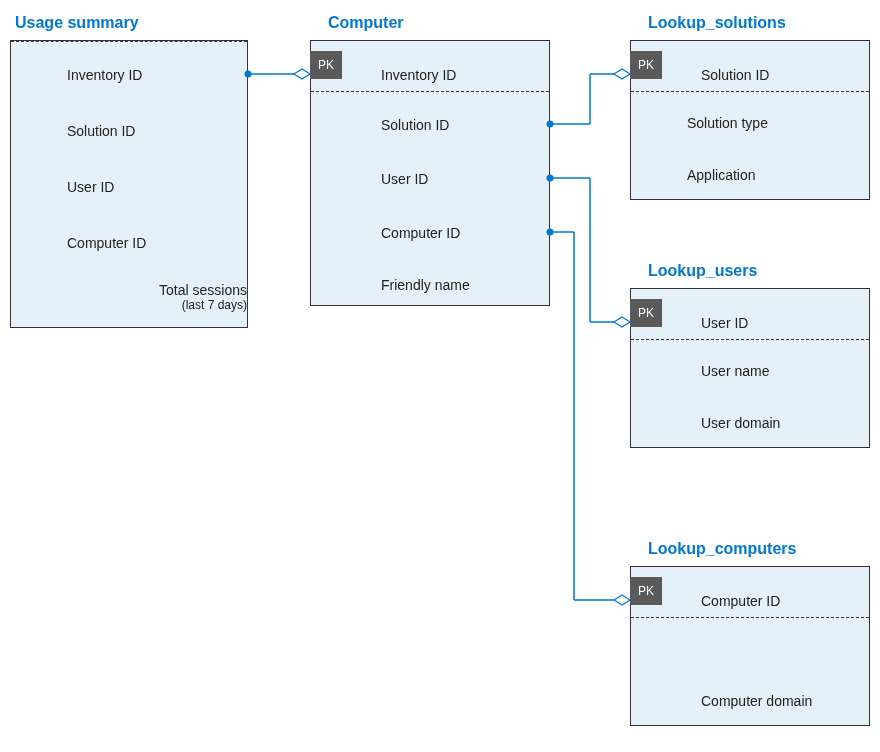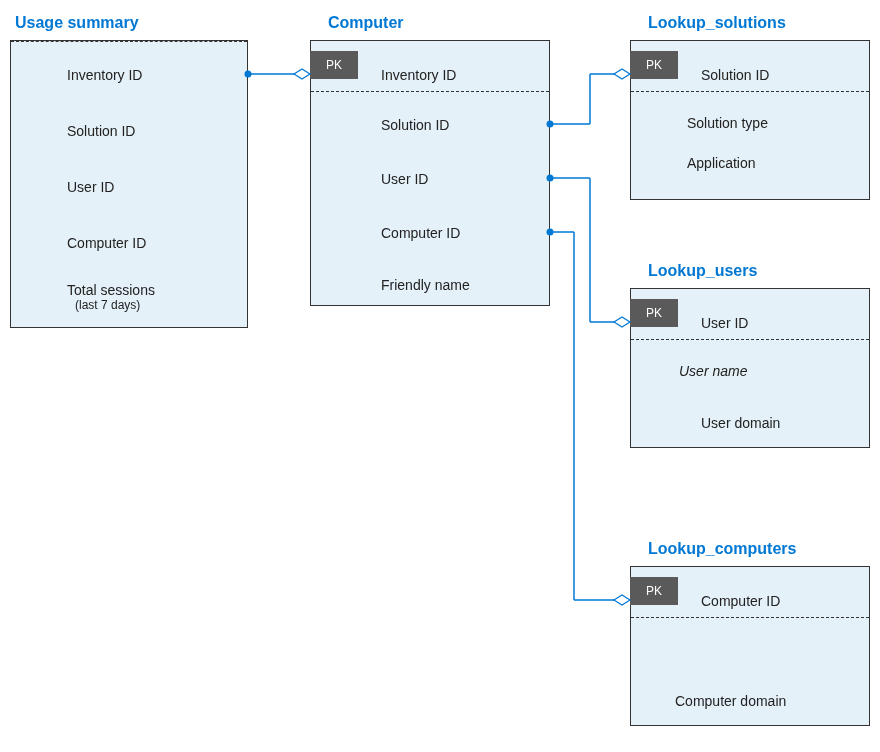--- a/index.html
+++ b/index.html
@@ -20,21 +20,21 @@
       position: absolute;
       color: #0078d4;
       font-size: 16px;
       font-weight: 600;
     }
     .pk-badge {
       position: absolute;
       background: #5a5a5a;
       color: #fff;
       font-size: 12px;
-      width: 48px;
+      width: 32px;
       height: 28px;
       display: flex;
       align-items: center;
       justify-content: center;
       left: -1px;
     }
     .row {
       position: absolute;
       left: 0;
       right: 0;
@@ -71,21 +71,21 @@
     </div>
   <div class="row" style="top:66px;">
       <span>Solution ID</span>
     </div>
   <div class="row" style="top:122px;">
       <span>User  ID</span>
     </div>
   <div class="row" style="top:178px;">
       <span>Computer ID</span>
     </div>
-  <div class="row" style="top:232px; flex-direction:column; align-items:flex-start; justify-content:center; height:48px;">
+  <div class="row" style="top:232px; flex-direction:column; align-items:flex-end; justify-content:center; height:48px;">
     <span>Total sessions</span>
     <span style="font-size:12px; margin-left:8px;">(last 7 days)</span>
   </div>
 </div>
 
 <div class="table-title" style="left:328px; top:14px;">Computer</div>
 <div class="table" style="left:310px; top:40px; width:240px; height:266px;">
   <div class="pk-badge" style="top:10px;">PK</div>
   <div class="row" style="top:10px; padding-left:70px;">
       <span>Inventory ID</span>
@@ -108,48 +108,48 @@
 <div class="table-title" style="left:648px; top:14px;">Lookup_solutions</div>
 <div class="table" style="left:630px; top:40px; width:240px; height:160px;">
   <div class="pk-badge" style="top:10px;">PK</div>
   <div class="row" style="top:10px; padding-left:70px;">
       <span>Solution ID</span>
     </div>
   <div class="dashed-sep" style="top:50px;"></div>
   <div class="row" style="top:58px; ">
       <span>Solution type</span>
     </div>
-  <div class="row" style="top:98px; text-align:center;">
+  <div class="row" style="top:110px; text-align:center;">
       <span>Application</span>
     </div>
 </div>
 
 <div class="table-title" style="left:648px; top:262px;">Lookup_users</div>
 <div class="table" style="left:630px; top:288px; width:240px; height:160px;">
   <div class="pk-badge" style="top:10px;">PK</div>
   <div class="row" style="top:10px; padding-left:70px;">
       <span>User ID</span>
     </div>
   <div class="dashed-sep" style="top:50px;"></div>
-  <div class="row" style="top:58px; padding-left:48px;font-style:italic;">
+  <div class="row" style="top:58px; padding-left:70px;">
       <span>User name</span>
     </div>
   <div class="row" style="top:110px; padding-left:70px;">
       <span>User domain</span>
     </div>
 </div>
 
 <div class="table-title" style="left:648px; top:540px;">Lookup_computers</div>
 <div class="table" style="left:630px; top:566px; width:240px; height:160px;">
   <div class="pk-badge" style="top:10px;">PK</div>
   <div class="row" style="top:10px; padding-left:70px;">
       <span>Computer ID</span>
     </div>
   <div class="dashed-sep" style="top:50px;"></div>
-  <div class="row" style="top:110px; padding-left:44px;">
+  <div class="row" style="top:110px; padding-left:70px;">
       <span>Computer domain</span>
     </div>
 </div>
 
 <svg class="connectors">
   <defs>
     <g id="diamond">
       <polygon points="0,0 8,-5 16,0 8,5" fill="#ffffff" stroke="#0078d4" stroke-width="1.2"></polygon>
     </g>
   </defs>

